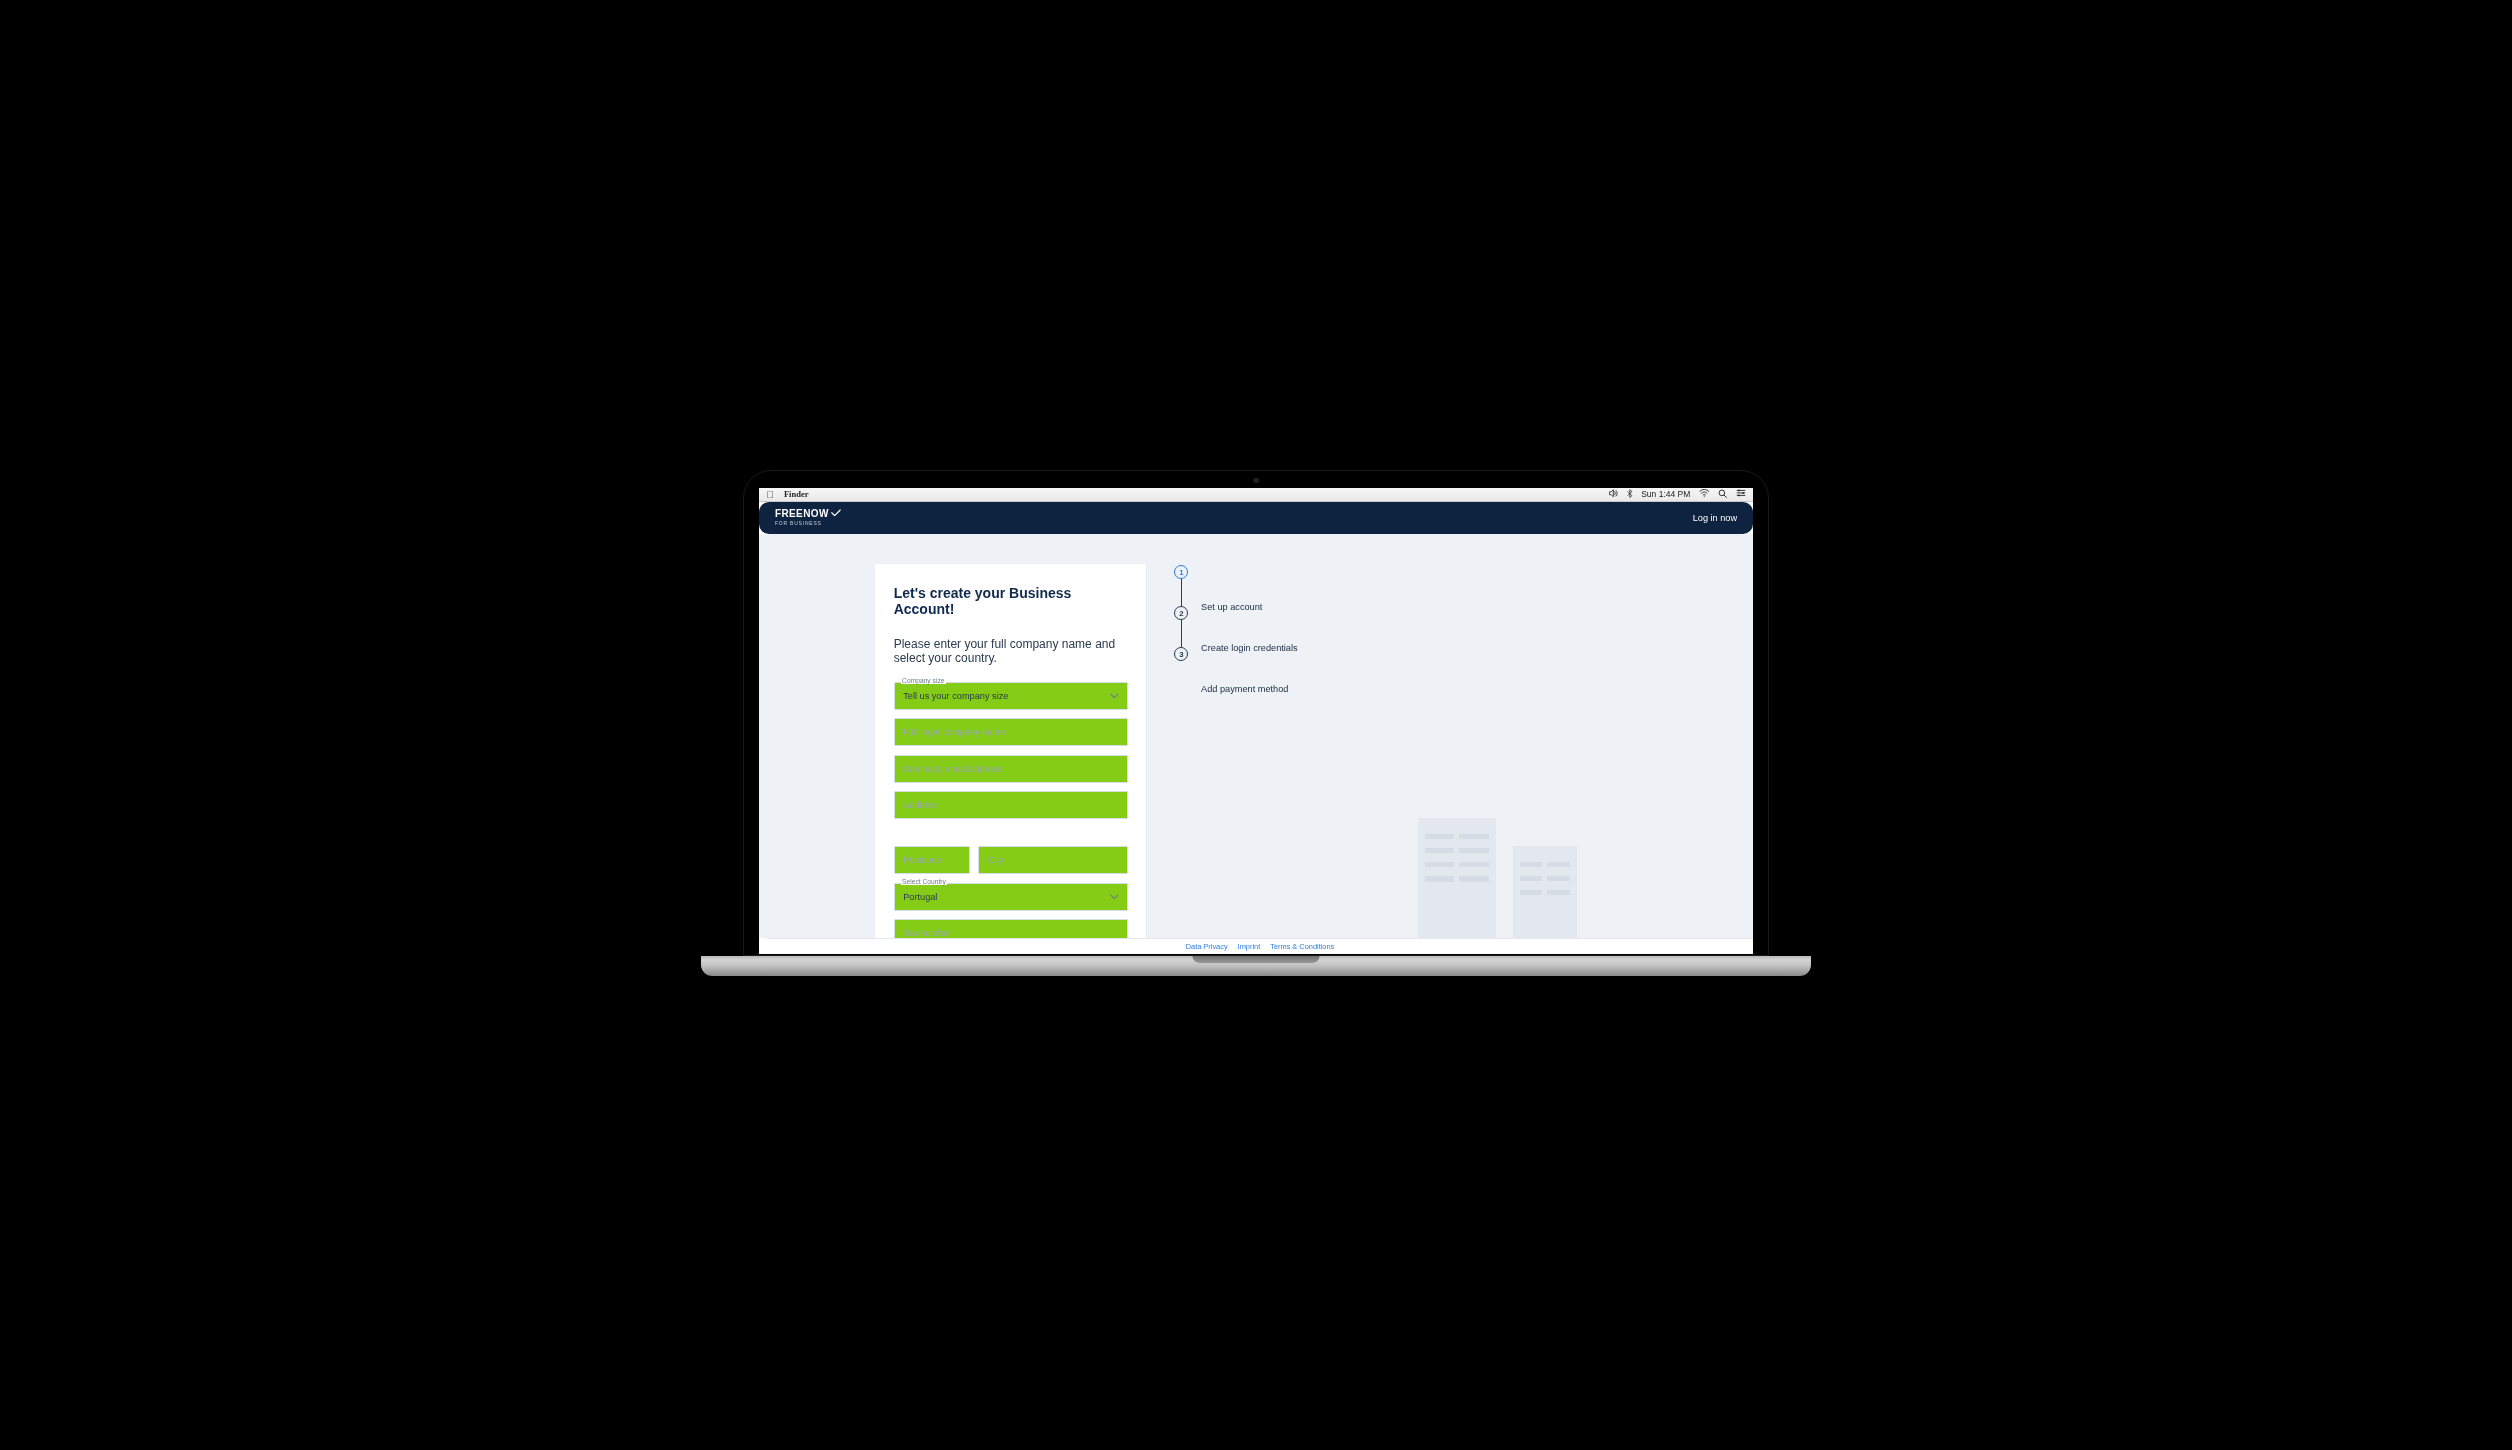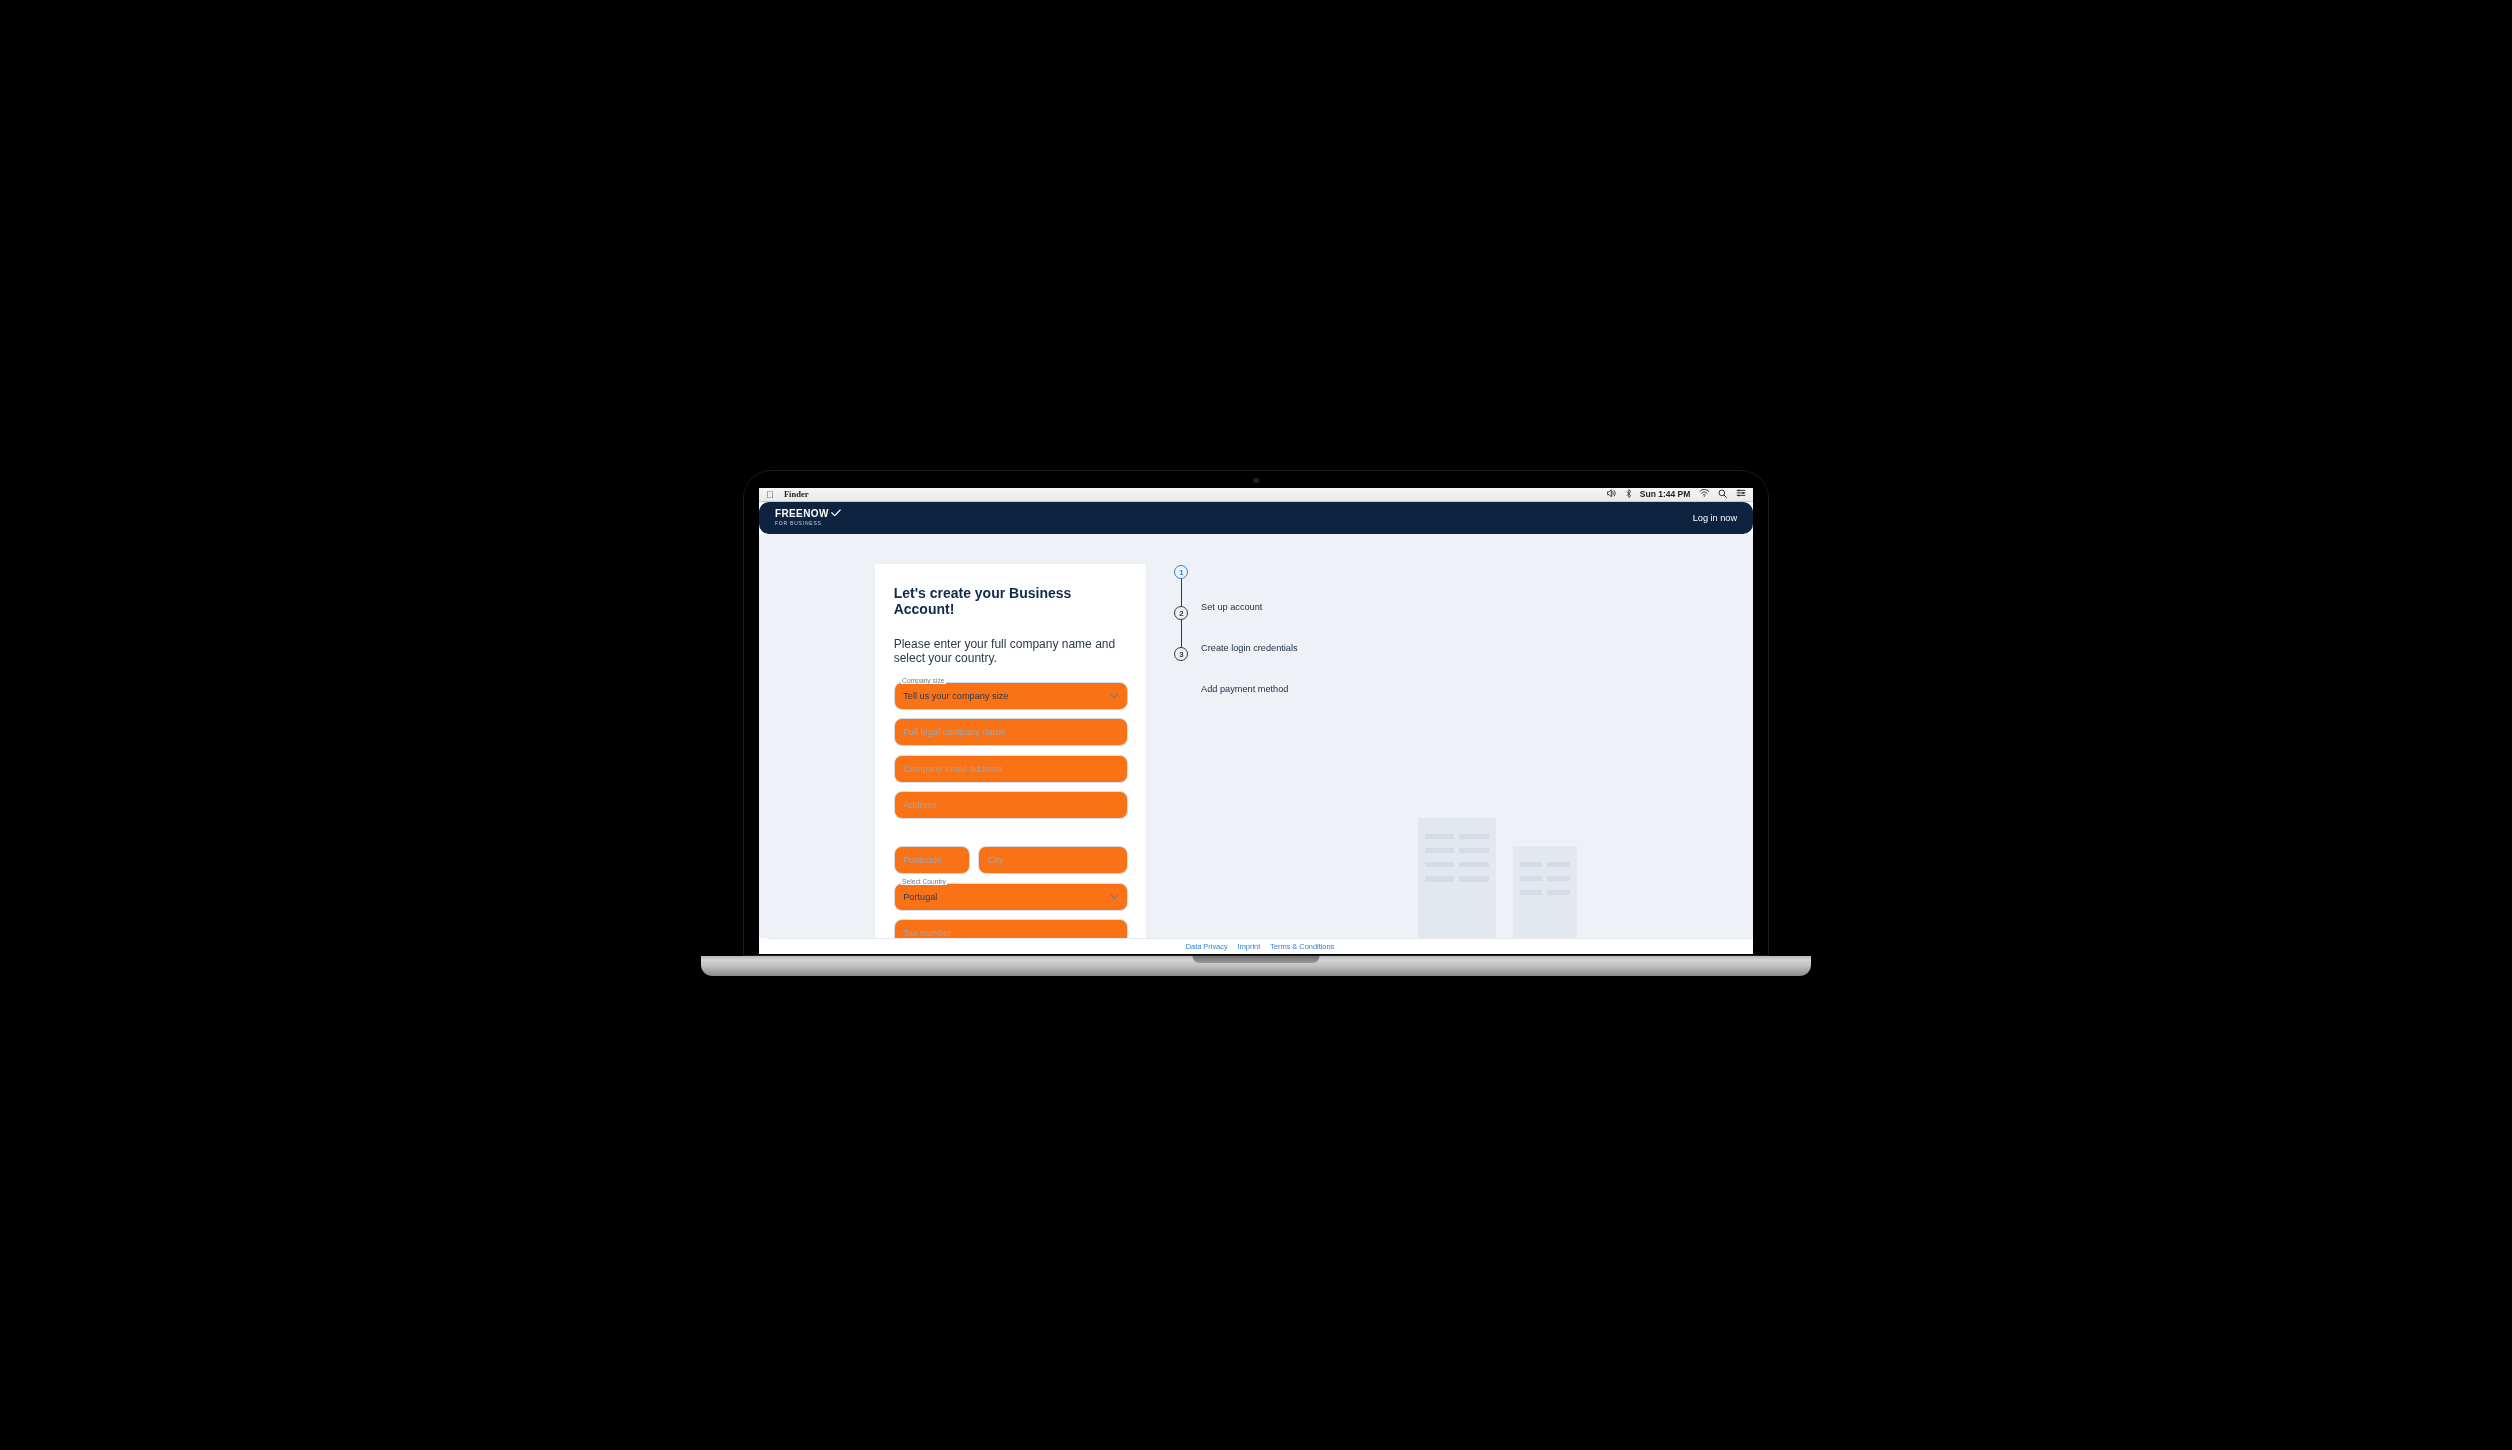--- a/index.html
+++ b/index.html
@@ -53,21 +53,21 @@
 
 .menubar {
   height: 14px;
   background: linear-gradient(to bottom, #f6f6f6, #e9e9e9);
   border-bottom: 0.7px solid #c8c8c8;
   display: flex; align-items: center;
   padding: 0 7px;
   font-size: 8.5px; color: #222;
 }
 .menubar-left { display: flex; align-items: center; gap: 10px; }
-.menubar-right { margin-left: auto; display: flex; align-items: center; gap: 8.5px; font-weight: bold; }
+.menubar-right { margin-left: auto; display: flex; align-items: center; gap: 8.5px; }
 .apple-icon { font-size: 10px; }
 .menubar-icon { font-size: 8.5px; }
 
 
 .app-header {
   height: 32px;
   background: #0e2340;
   display: flex; align-items: center;
   padding: 0 15.5px;
   color: #fff;
@@ -132,25 +132,25 @@
 .field-wrap { position: relative; margin-bottom: 8.5px; }
 .float-label {
   position: absolute; top: -4.2px; left: 7px;
   background: #fff; padding: 0 1.4px;
   font-size: 6.7px; color: #6e7a8a;
 }
 .input, .select {
   width: 100%;
   height: 28px;
   border: 0.7px solid #d6dde6;
-  border-radius: 8px;
+  border-radius: 1px;
   padding: 0 8.5px;
   font-size: 9.2px;
   color: #2b3a4e;
-  background: #f97316;
+  background: #84cc16;
   outline: none;
 }
 .input::placeholder { color: #9aa6b5; }
 .select { display: flex; align-items: center; justify-content: space-between; cursor: pointer; }
 .chev { color: #6e7a8a; font-size: 8.5px; }
 
 .row { display: flex; gap: 8.5px; margin-top: 27px; }
 .row > * { flex: 1; }
 .row .narrow { flex: 0 0 76px; }
 .row .phone-code { flex: 0 0 71px; }

